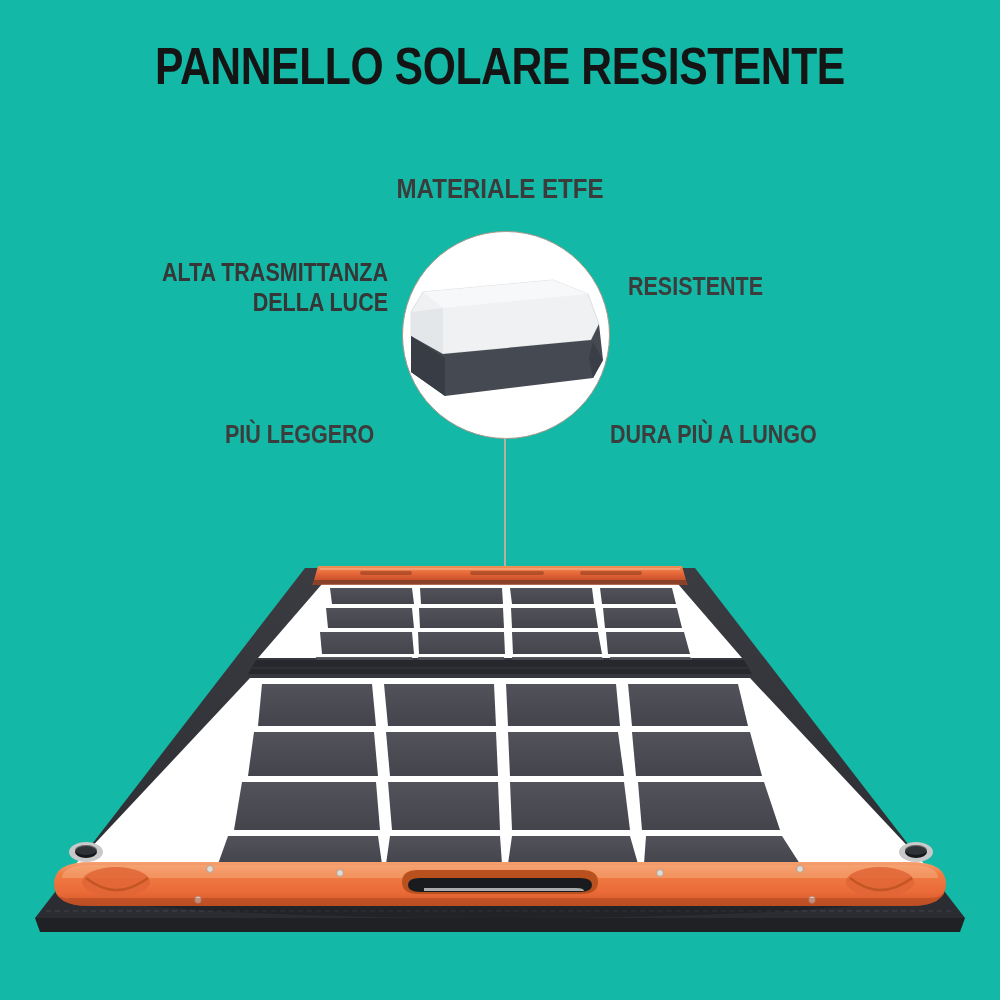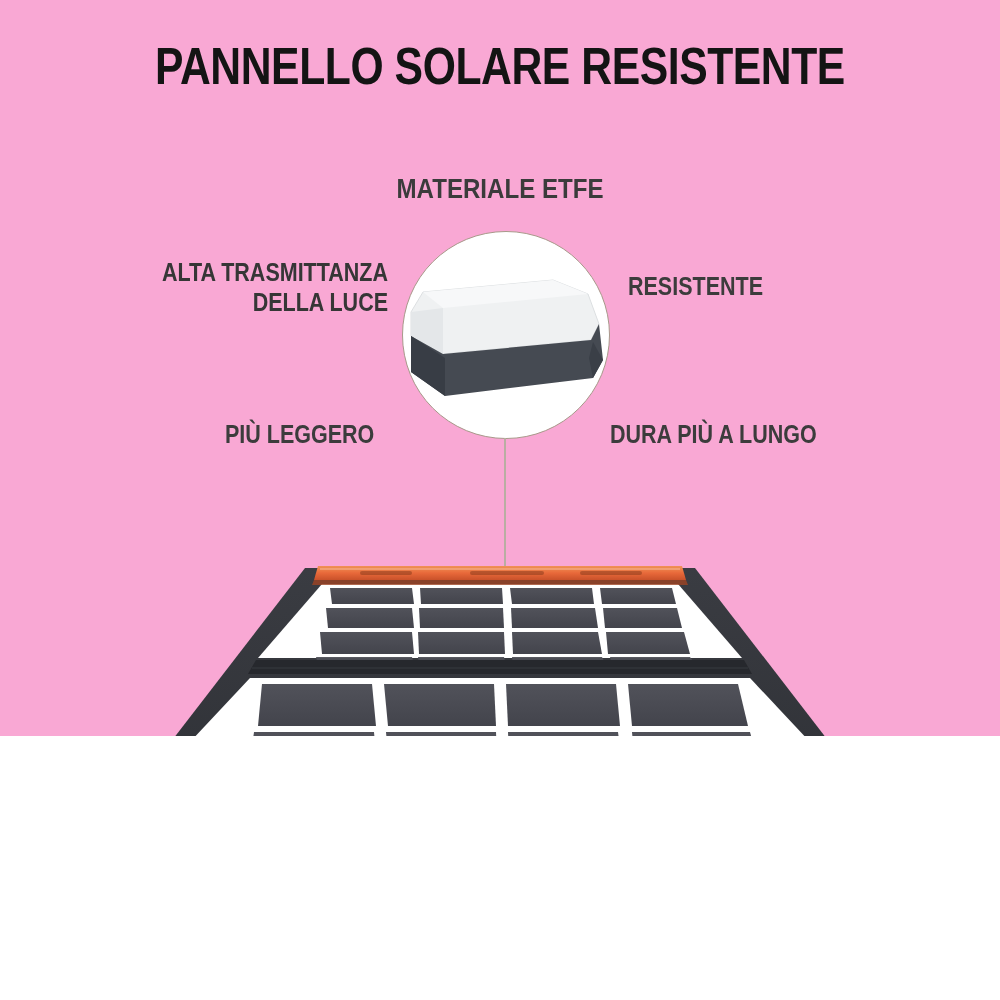--- a/index.html
+++ b/index.html
@@ -3,22 +3,22 @@
 <meta charset="utf-8">
 <style>
   html, body {
     margin: 0;
     padding: 0;
     background: #ffffff;
   }
   #stage {
     position: relative;
     width: 1000px;
-    height: 736px;
-    background: #f9a8d4;
+    height: 1000px;
+    background: #14b8a6;
     overflow: hidden;
     font-family: "Liberation Sans", sans-serif;
     text-decoration: underline;
     -webkit-font-smoothing: antialiased;
   }
 
   
   .headline {
     position: absolute;
     left: 0;

